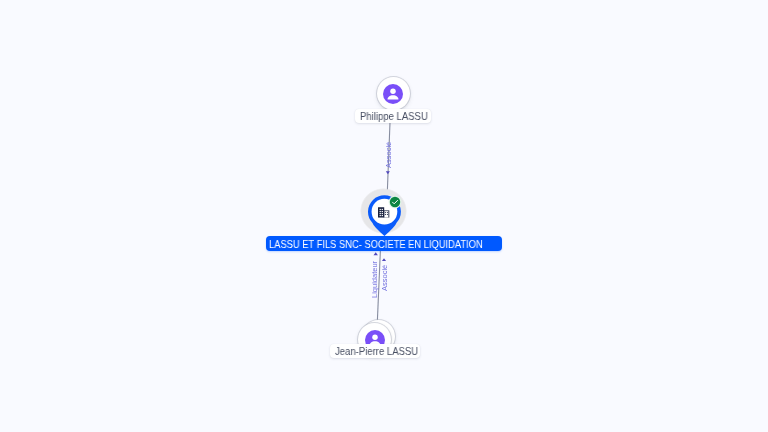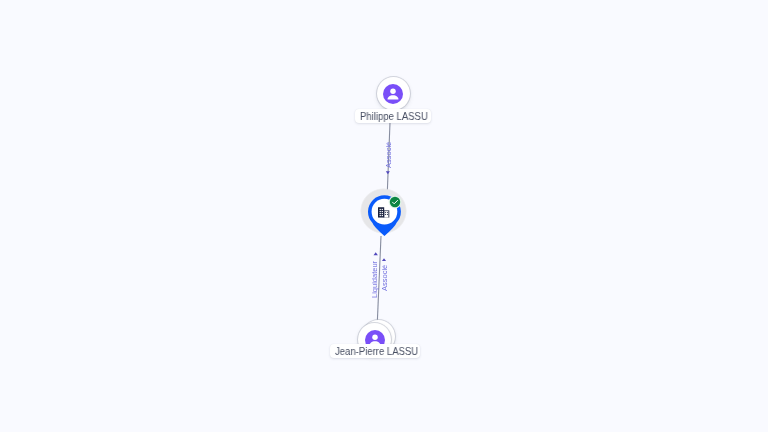--- a/index.html
+++ b/index.html
@@ -112,20 +112,21 @@
       </svg>
     </div>
     <div class="badge" style="left:27.65px;top:6.7px;">
       <svg width="14" height="14" viewBox="0 0 28 28">
         <circle cx="14" cy="14" r="12.7" fill="#dff3e6"></circle>
         <circle cx="14" cy="14" r="10.4" fill="#0c8542"></circle>
         <path d="M9.1 14.4 l 3.2 3.2 l 6.8 -6.8" fill="none" stroke="#ffffff" stroke-width="1.95" stroke-linecap="round" stroke-linejoin="round"></path>
       </svg>
     </div>
   </div>
+  <div class="lbl lbl-company" style="left:266.4px;top:236px;"><span>LASSU ET FILS SNC- SOCIETE EN LIQUIDATION</span></div>
 
   <div class="node" style="left:358px;top:320px;">
     <div class="person-ring" style="left:4px;top:0px;"></div>
     <div class="person-ring" style="left:0px;top:3.15px;"></div>
     <div class="person-disc" style="left:6.5px;top:9.65px;">
       <svg width="20" height="20" viewBox="0 0 24 24" fill="#ffffff">
         <circle cx="12" cy="8.7" r="3.3"></circle>
         <path d="M 12 13.5 C 8.0 13.5 5.46 15.9 5.46 18.5 L 18.54 18.5 C 18.54 15.9 16.0 13.5 12 13.5 Z"></path>
       </svg>
     </div>

